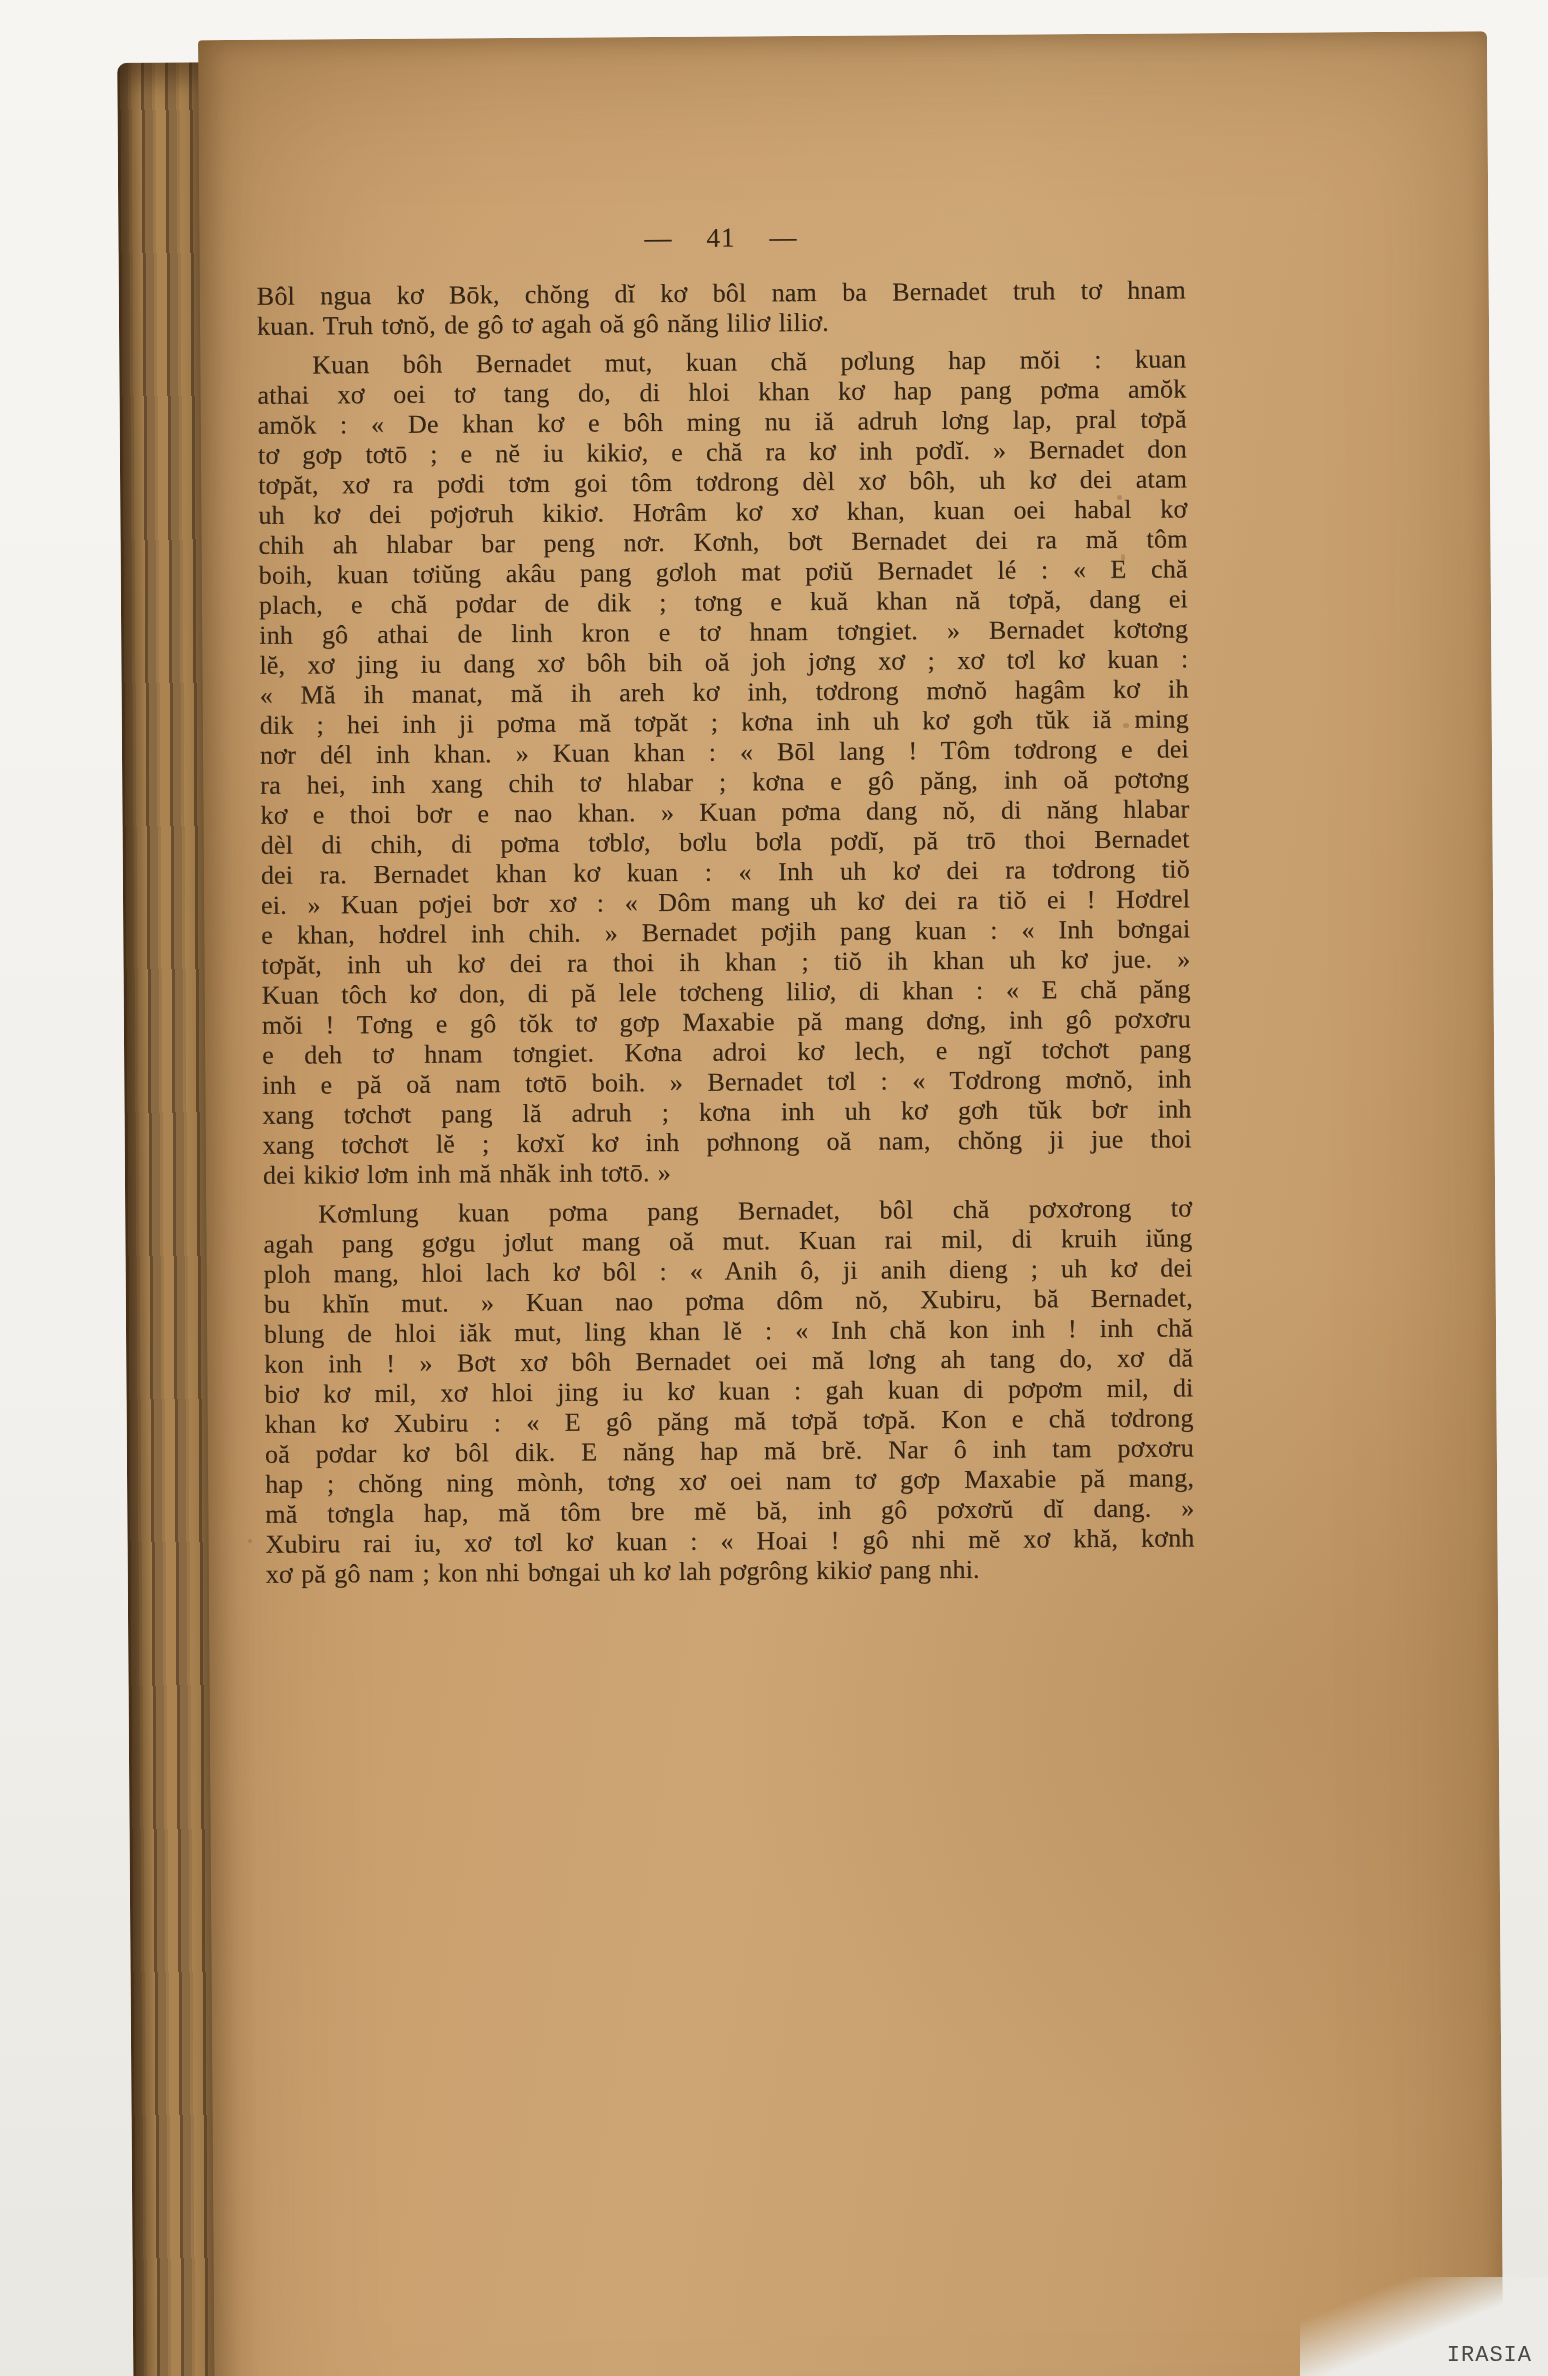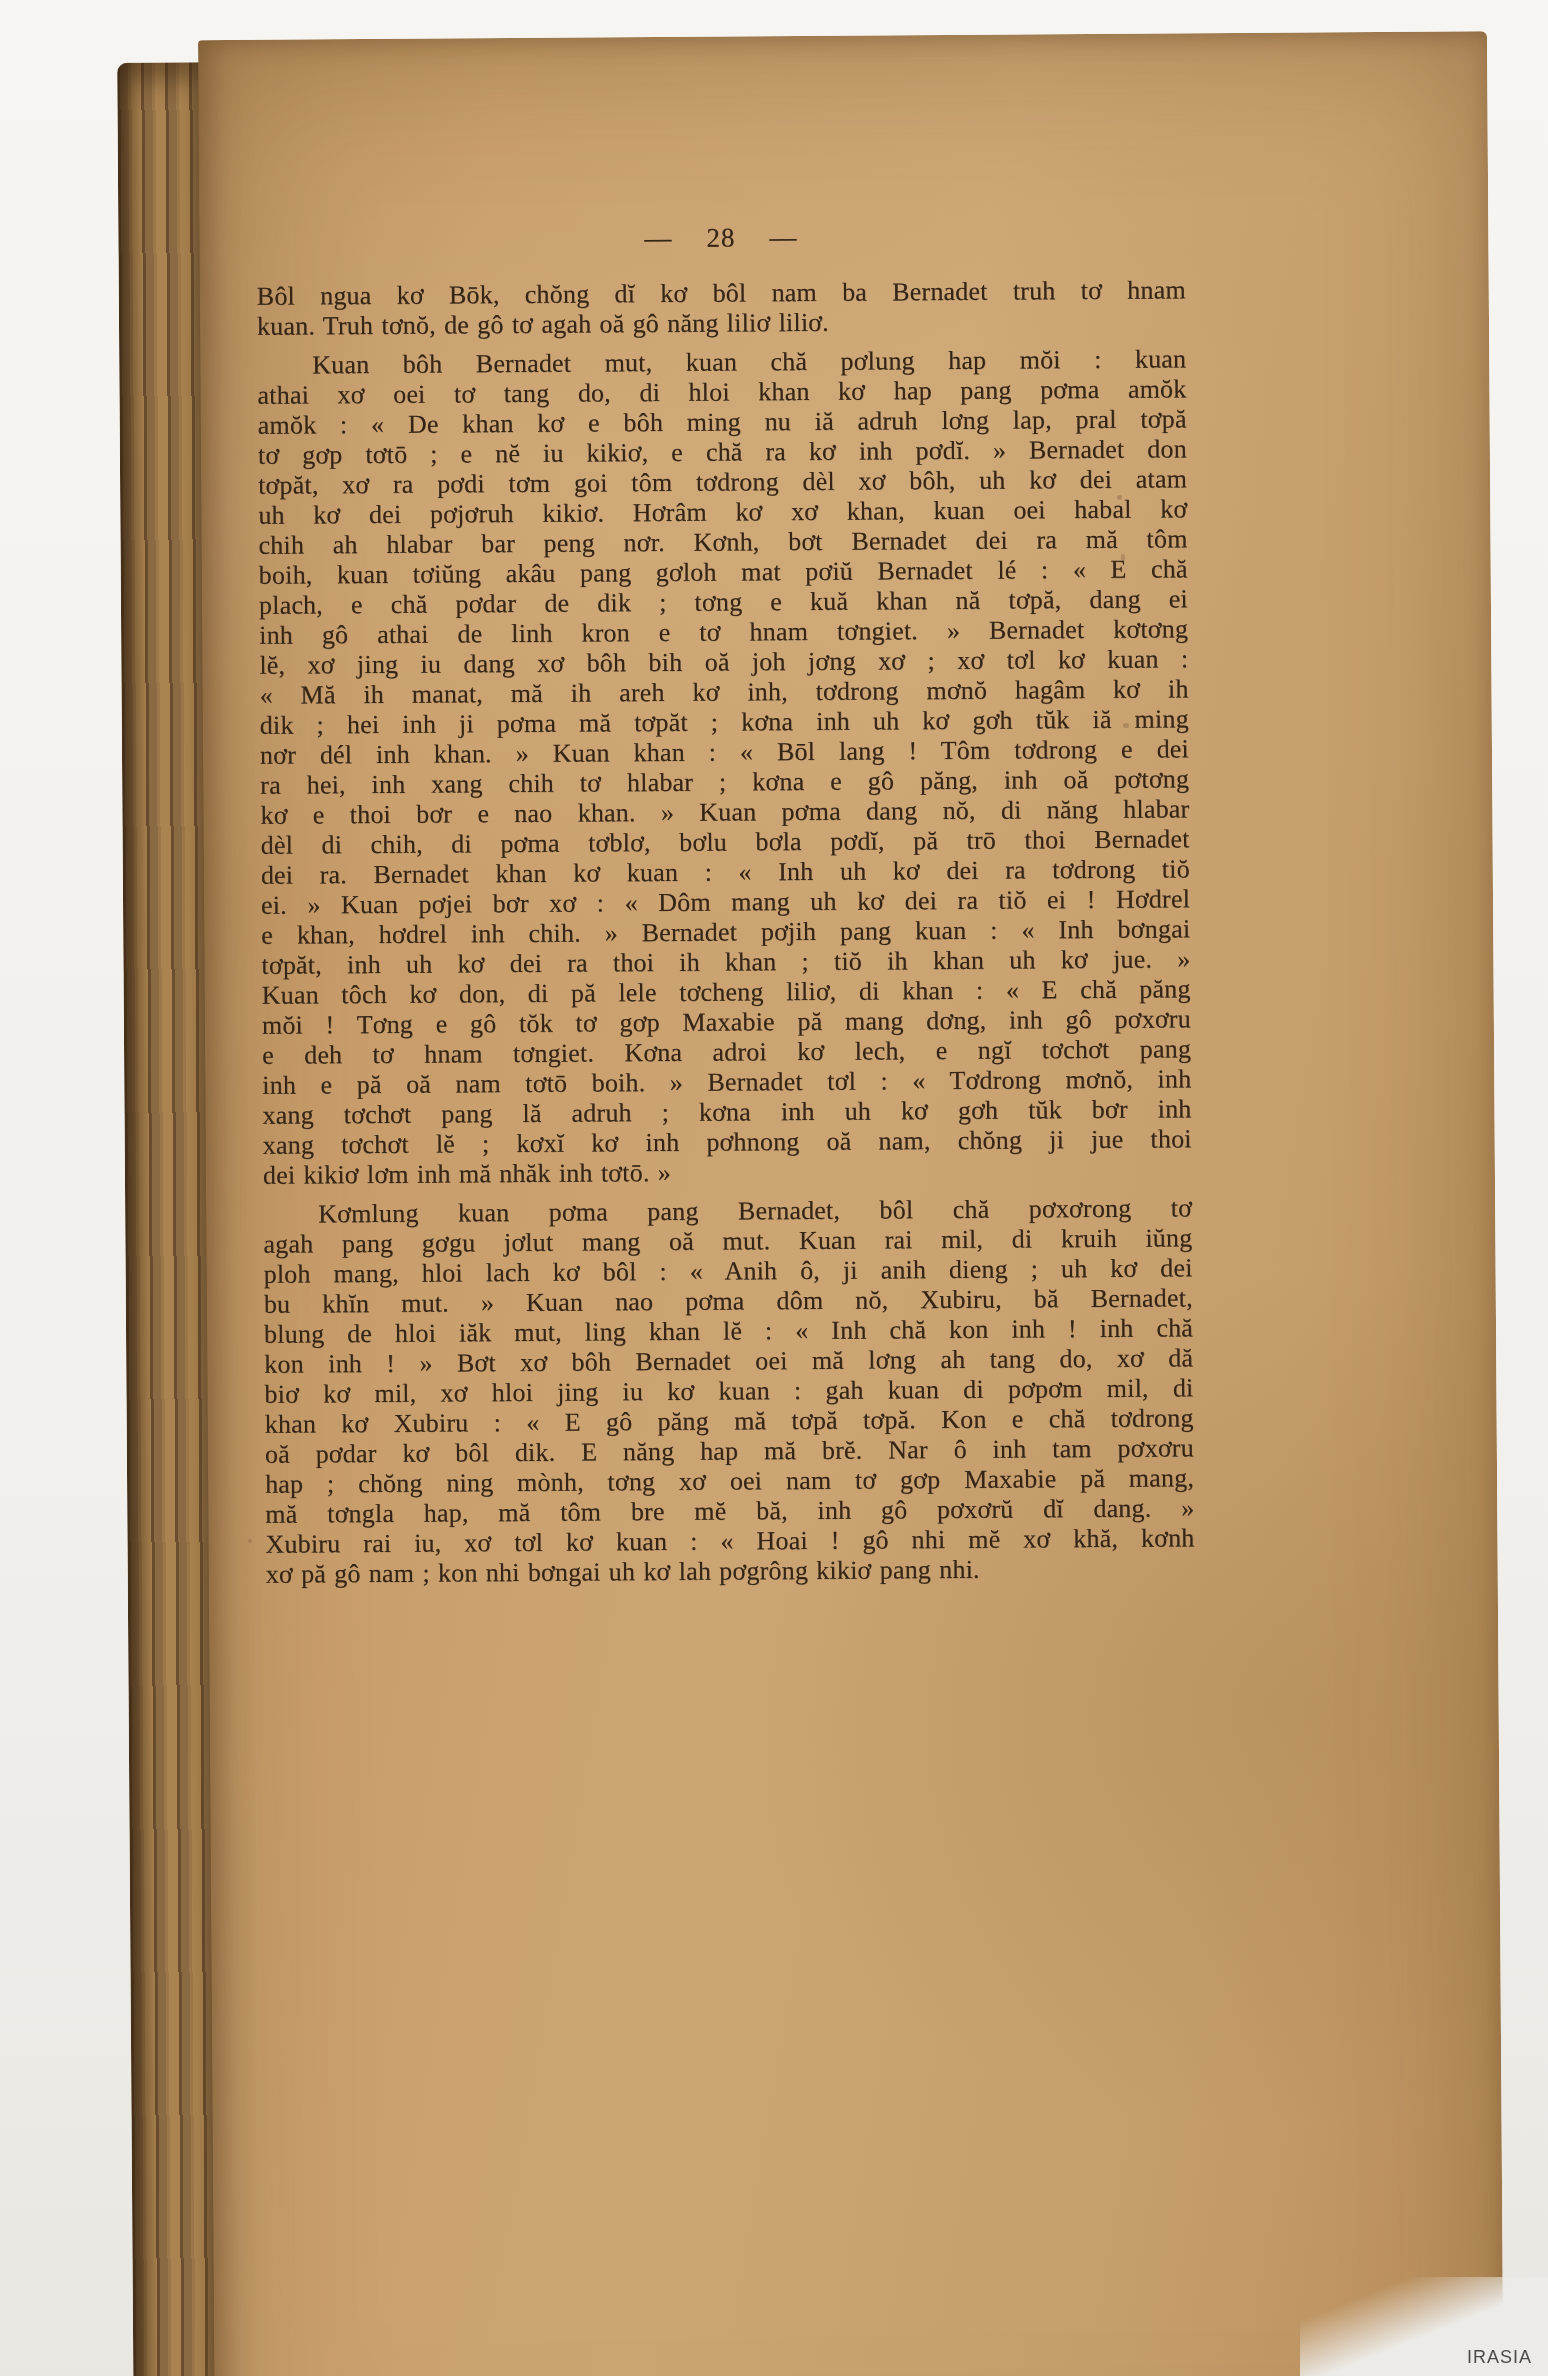--- a/index.html
+++ b/index.html
@@ -57,38 +57,38 @@
   .speck.s1 { left:1117px; top:495px; width:5px; height:5px; opacity:0.5; }
   .speck.s2 { left:1121px; top:554px; width:4px; height:7px; opacity:0.45; }
   .speck.s3 { left:1123px; top:723px; width:6px; height:5px; opacity:0.5; }
   .speck.s4 { left:248px; top:1539px; width:4px; height:4px; opacity:0.4; }
   .corner-light {
     position:absolute; right:0; bottom:0; width:248px; height:99px;
     background:linear-gradient(to top left, #ecebe7 45%, rgba(236,235,231,0) 78%);
   }
   .watermark {
     position:absolute; right:16px; bottom:8px;
-    font-family:Liberation Sans, sans-serif;
-    font-size:18px; letter-spacing:1px; color:#4a4a48;
+    font-family:Liberation Mono, monospace;
+    font-size:22px; letter-spacing:1px; color:#4a4a48;
   }
 </style>
 </head>
 <body>
 
 <div class="photo">
 
   <div class="book">
     <div class="edge-stack"></div>
 
     <div class="page">
       <div class="text-area">
 
         <div class="page-header">
           <span>—</span>
-          <span>28</span>
+          <span>41</span>
           <span>—</span>
         </div>
 
         <div>
             <div class="paragraph">
               <div class="line">Bôl ngua kơ Bōk, chŏng dĭ kơ bôl nam ba Bernadet truh tơ hnam</div>
               <div class="line last">kuan. Truh tơnŏ, de gô tơ agah oă gô năng liliơ liliơ.</div>
             </div>
             <div class="paragraph">
               <div class="line first">Kuan bôh Bernadet mut, kuan chă pơlung hap mŏi : kuan</div>

